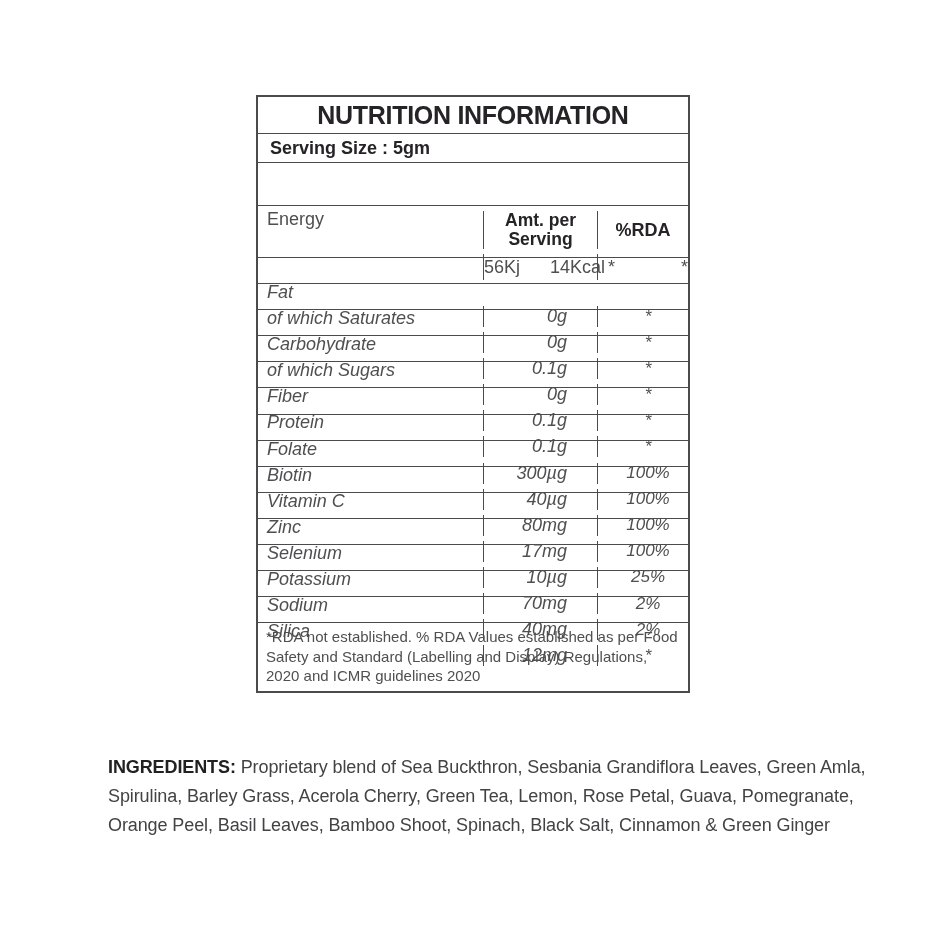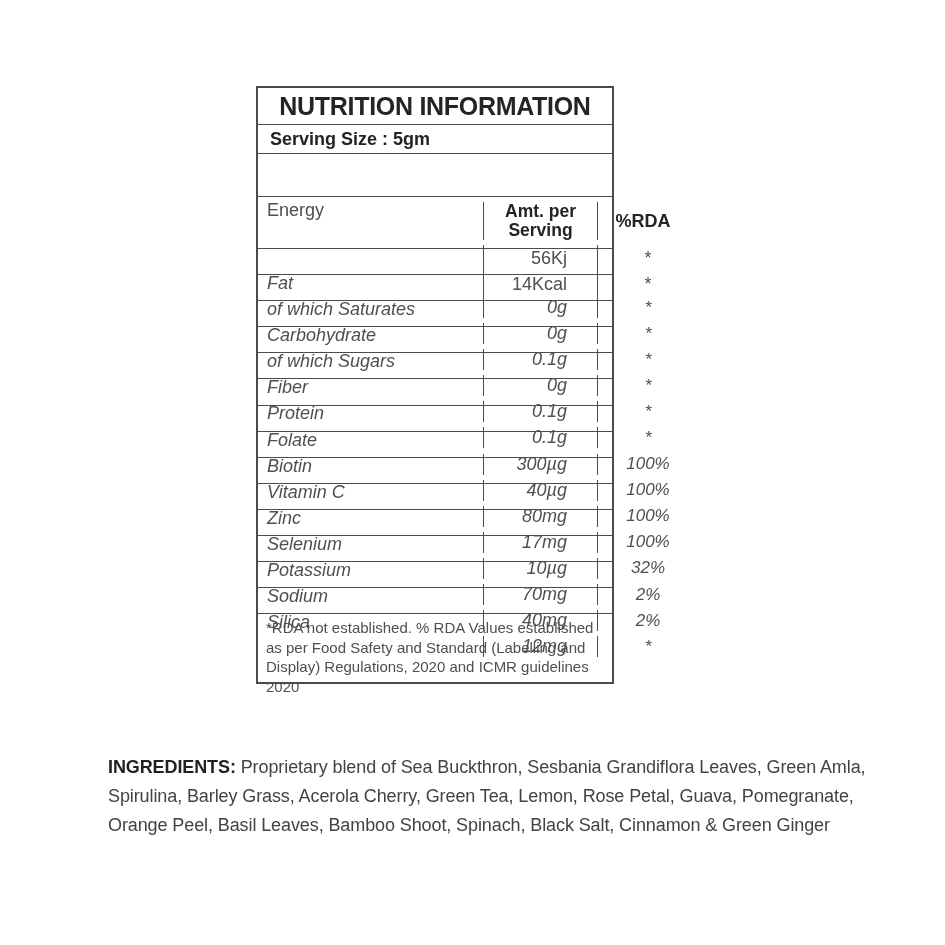--- a/index.html
+++ b/index.html
@@ -10,22 +10,22 @@
     height: 945px;
     background: #ffffff;
     font-family: "Liberation Sans", sans-serif;
     overflow: hidden;
   }
 
   
   .nutri-table {
     position: absolute;
     left: 256px;
-    top: 86px;
-    width: 358px;
+    top: 95px;
+    width: 434px;
     border: 2px solid #4b4b4d;
     color: #4f4f51;
     background: #ffffff;
   }
   .tr { border-top: 1.5px solid #4b4b4d; }
   .tr:first-child { border-top: none; }
 
   .row-title {
     height: 36px;
     display: flex;
@@ -73,21 +73,20 @@
   }
 
   .row-energy { height: 52px; }
   .row-energy .lbl {
     padding-left: 9px;
     padding-top: 3px;
     font-size: 18px;
   }
   .stack2 {
     display: flex;
-    flex-direction: column;
     justify-content: space-between;
   }
   .stack2 .amt-line {
     height: 26px;
     display: flex;
     align-items: center;
     justify-content: flex-end;
     padding-right: 30px;
     font-size: 18px;
   }
@@ -234,21 +233,21 @@
 
     <div class="tr row-n grid3">
       <div class="lbl">Zinc</div>
       <div class="c2b amt">17mg</div>
       <div class="c3b rda">100%</div>
     </div>
 
     <div class="tr row-n grid3">
       <div class="lbl">Selenium</div>
       <div class="c2b amt">10µg</div>
-      <div class="c3b rda">32%</div>
+      <div class="c3b rda">25%</div>
     </div>
 
     <div class="tr row-n grid3">
       <div class="lbl">Potassium</div>
       <div class="c2b amt">70mg</div>
       <div class="c3b rda">2%</div>
     </div>
 
     <div class="tr row-n grid3">
       <div class="lbl">Sodium</div>

